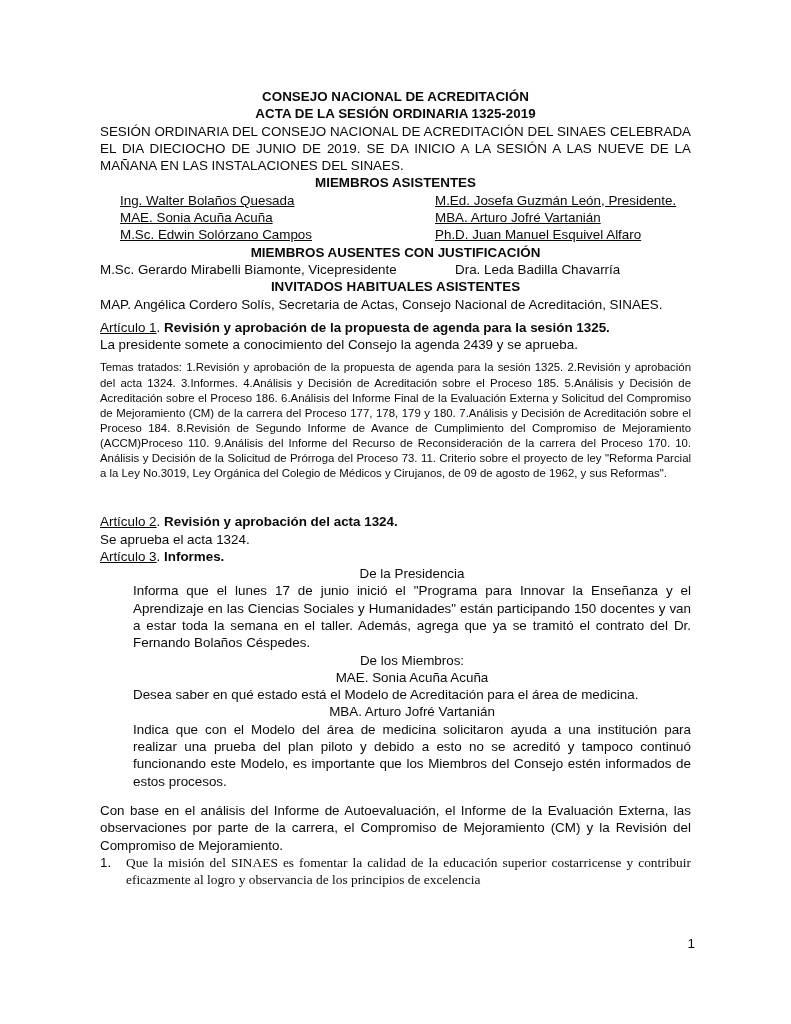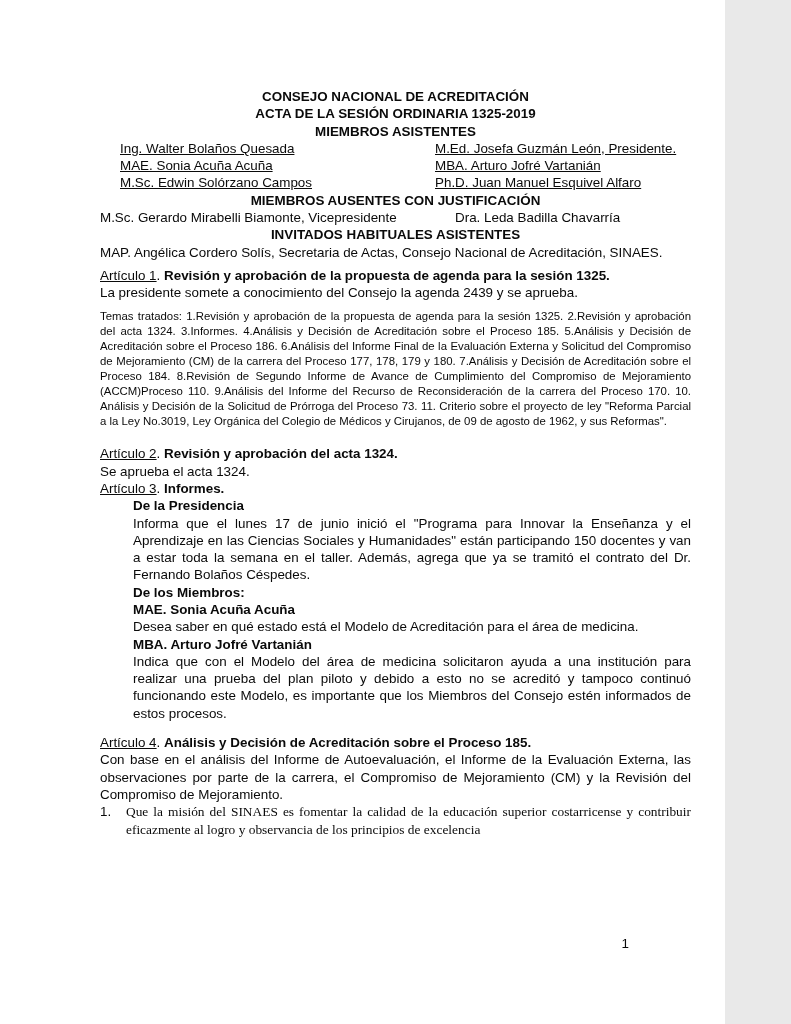--- a/index.html
+++ b/index.html
@@ -4,21 +4,21 @@
 <style>
   * { margin: 0; padding: 0; box-sizing: border-box; }
   html, body { background: #e9e9e9; }
   body {
     width: 791px; height: 1024px;
     font-family: "Liberation Sans", sans-serif;
     color: #0a0a0a;
   }
   .page {
     position: relative;
-    width: 725px; height: 1024px;
+    width: 791px; height: 1024px;
     background: #ffffff;
     overflow: hidden;
   }
   .content {
     position: absolute;
     left: 100px; top: 88px;
     width: 591px;
     font-size: 13.4px;
     line-height: 17.3px;
   }
@@ -29,42 +29,43 @@
   .art-heading { margin-top: 0; }
   .art-label { text-decoration: underline; }
   .art-title { font-weight: 700; }
   .block-a1 { margin-top: 6px; }
   .topics {
     margin-top: 7px;
     font-size: 11.4px;
     line-height: 15.1px;
     text-align: justify;
   }
-  .block-a2 { margin-top: 16px; }
+  .block-a2 { margin-top: 32px; }
   .block-a3 { }
   .block-a4 { margin-top: 12px; }
   .indent { margin-left: 33px; }
-  .bold { font-weight: 700; }
+  .bold { font-weight: 400; text-align: center; }
   .num-item { display: flex; }
   .num { flex: 0 0 26px; }
   .num-text { flex: 1; text-align: justify; font-family: Liberation Serif, serif; }
   .page-number {
     position: absolute;
     right: 96px; top: 936px;
     font-size: 13.4px;
   }
 </style>
 </head>
 <body>
 
 <div class="page">
   <div class="content">
 
     <div class="center-bold">CONSEJO NACIONAL DE ACREDITACIÓN</div>
     <div class="center-bold">ACTA DE LA SESIÓN ORDINARIA 1325-2019</div>
+    <div class="justify">SESIÓN ORDINARIA DEL CONSEJO NACIONAL DE ACREDITACIÓN DEL SINAES CELEBRADA EL DIA DIECIOCHO DE JUNIO DE 2019. SE DA INICIO A LA SESIÓN A LAS NUEVE DE LA MAÑANA EN LAS INSTALACIONES DEL SINAES.</div>
 
     <div class="center-bold">MIEMBROS ASISTENTES</div>
     <div class="member-row">
       <span>Ing. Walter Bolaños Quesada</span>
       <span>M.Ed. Josefa Guzmán León, Presidente.</span>
     </div>
     <div class="member-row">
       <span>MAE. Sonia Acuña Acuña</span>
       <span>MBA. Arturo Jofré Vartanián</span>
     </div>
@@ -107,23 +108,20 @@
         <div class="justify">Informa que el lunes 17 de junio inició el "Programa para Innovar la Enseñanza y el Aprendizaje en las Ciencias Sociales y Humanidades" están participando 150 docentes y van a estar toda la semana en el taller.  Además, agrega que ya se tramitó el contrato del Dr. Fernando Bolaños Céspedes.</div>
         <div class="bold">De los Miembros:</div>
         <div class="bold">MAE. Sonia Acuña Acuña</div>
         <div class="justify">Desea saber en qué estado está el Modelo de Acreditación para el área de medicina.</div>
         <div class="bold">MBA. Arturo Jofré Vartanián</div>
         <div class="justify">Indica que con el Modelo del área de medicina solicitaron ayuda a una institución para realizar una prueba del plan piloto y debido a esto no se acreditó y tampoco continuó funcionando este Modelo, es importante que los Miembros del Consejo estén informados de estos procesos.</div>
       </div>
     </div>
 
     <div class="block-a4">
-      <div class="art-heading">
-        <span class="art-label">Artículo 4</span><span>. </span><span class="art-title">Análisis y Decisión de Acreditación sobre el Proceso 185.</span>
-      </div>
       <div class="justify">Con base en el análisis del Informe de Autoevaluación, el Informe de la Evaluación Externa, las observaciones por parte de la carrera, el Compromiso de Mejoramiento (CM) y la Revisión del Compromiso de Mejoramiento.</div>
       <div class="num-item">
         <span class="num">1.</span>
         <span class="num-text">Que la misión del SINAES es fomentar la calidad de la educación superior costarricense y contribuir eficazmente al logro y observancia de los principios de excelencia</span>
       </div>
     </div>
 
   </div>
 
   <div class="page-number">1</div>

